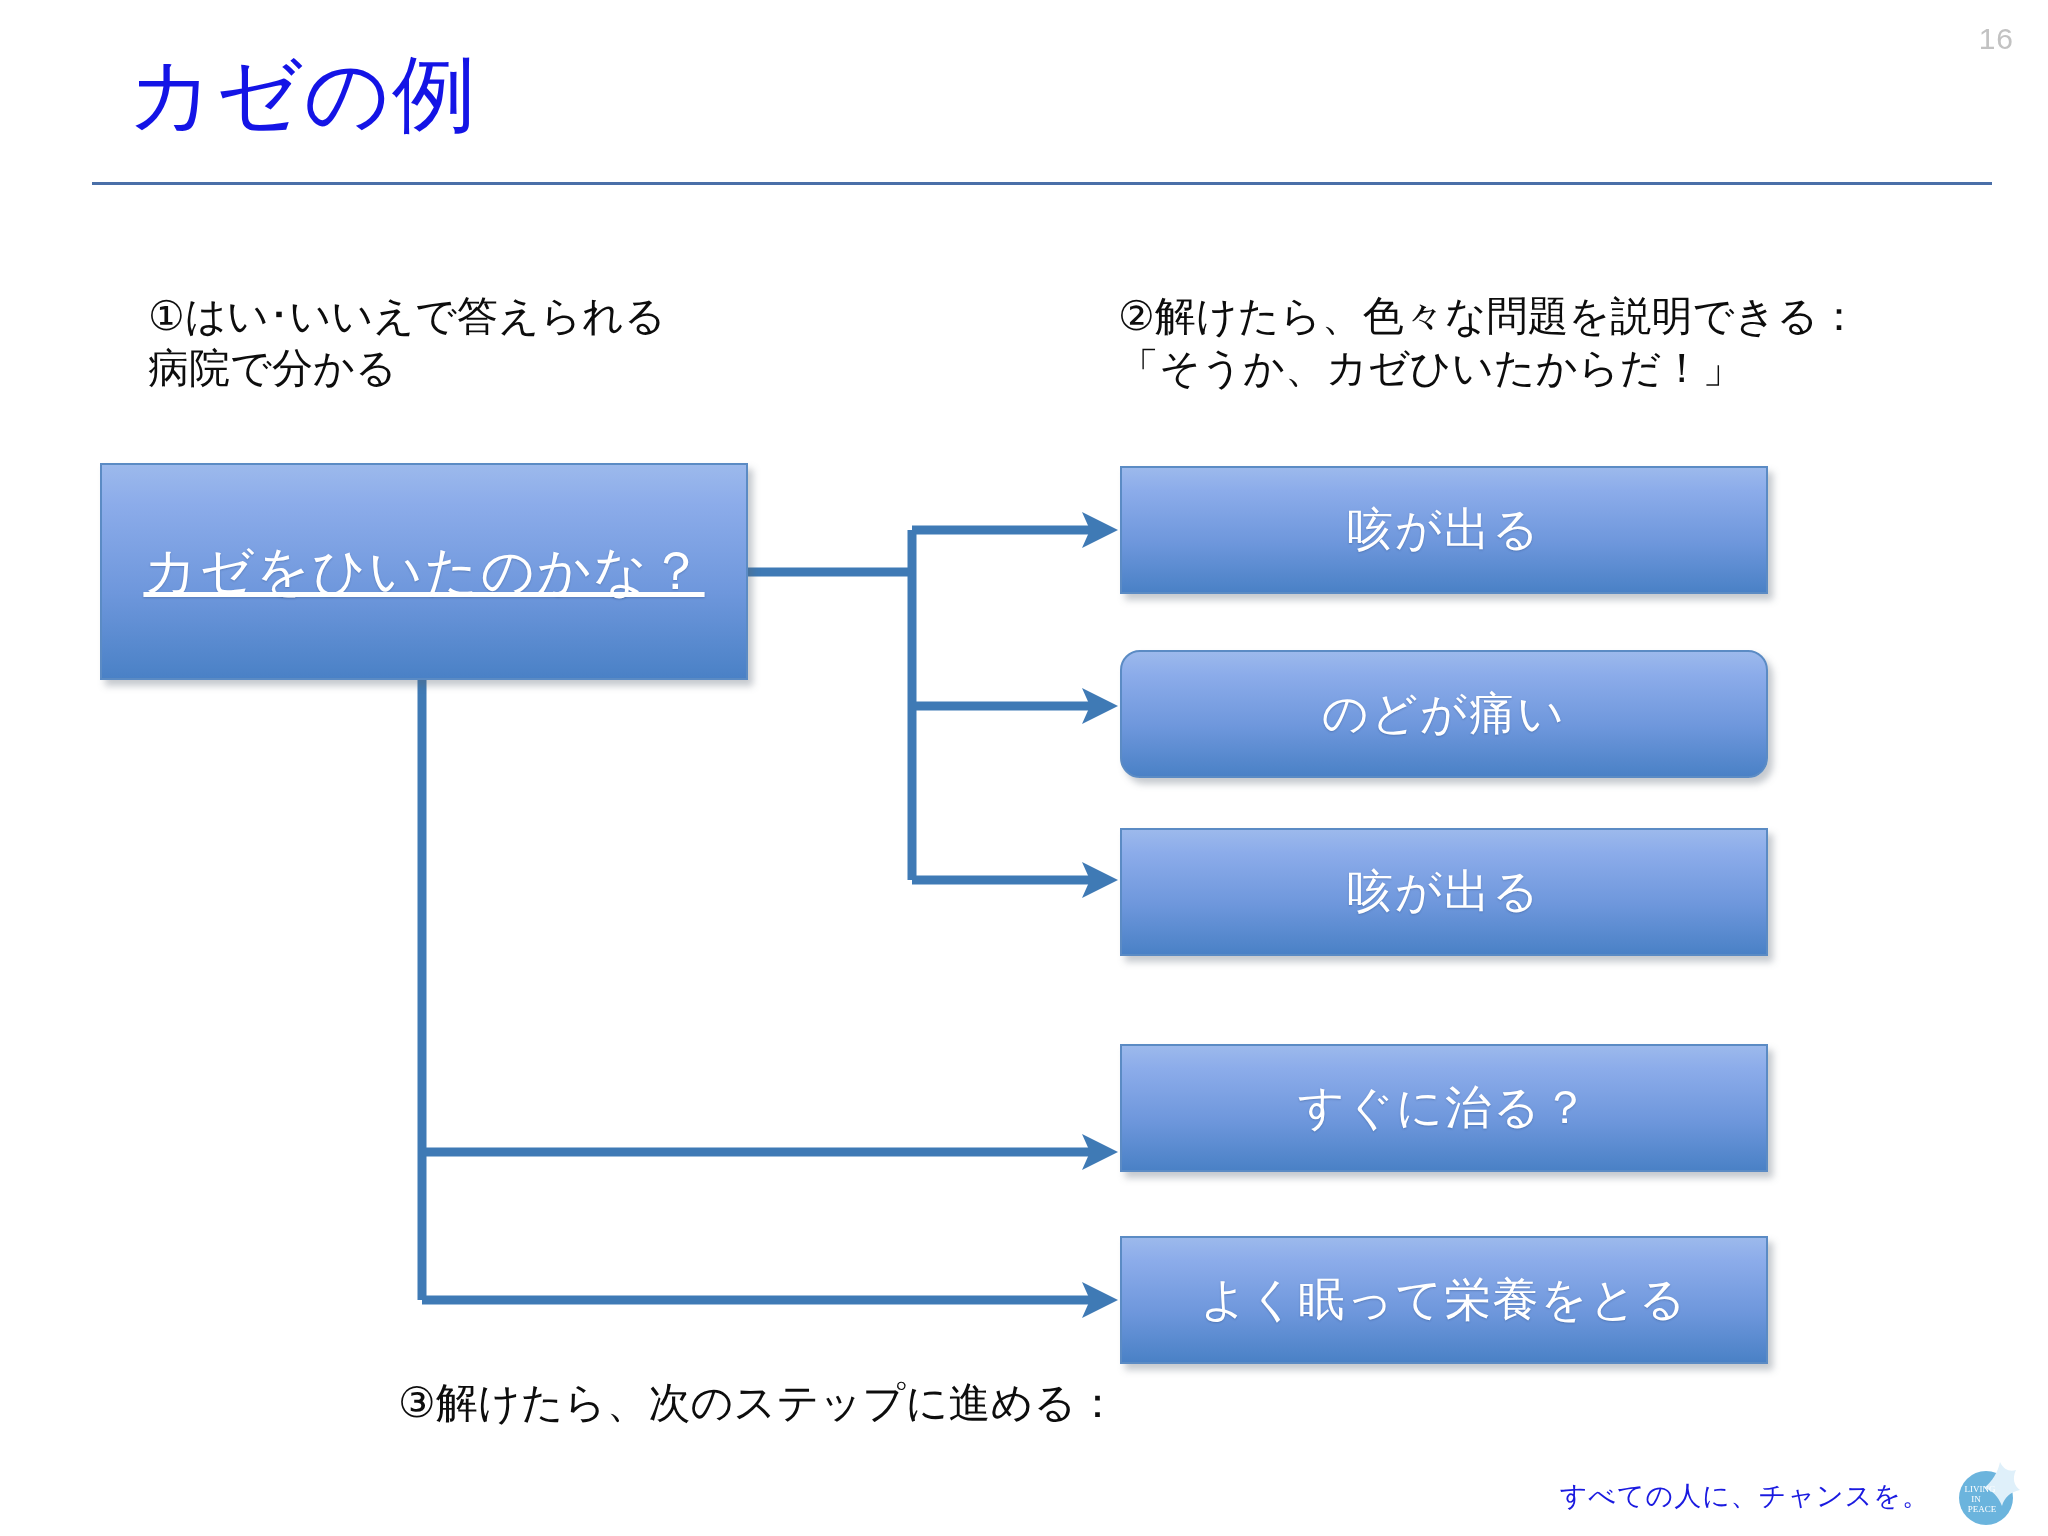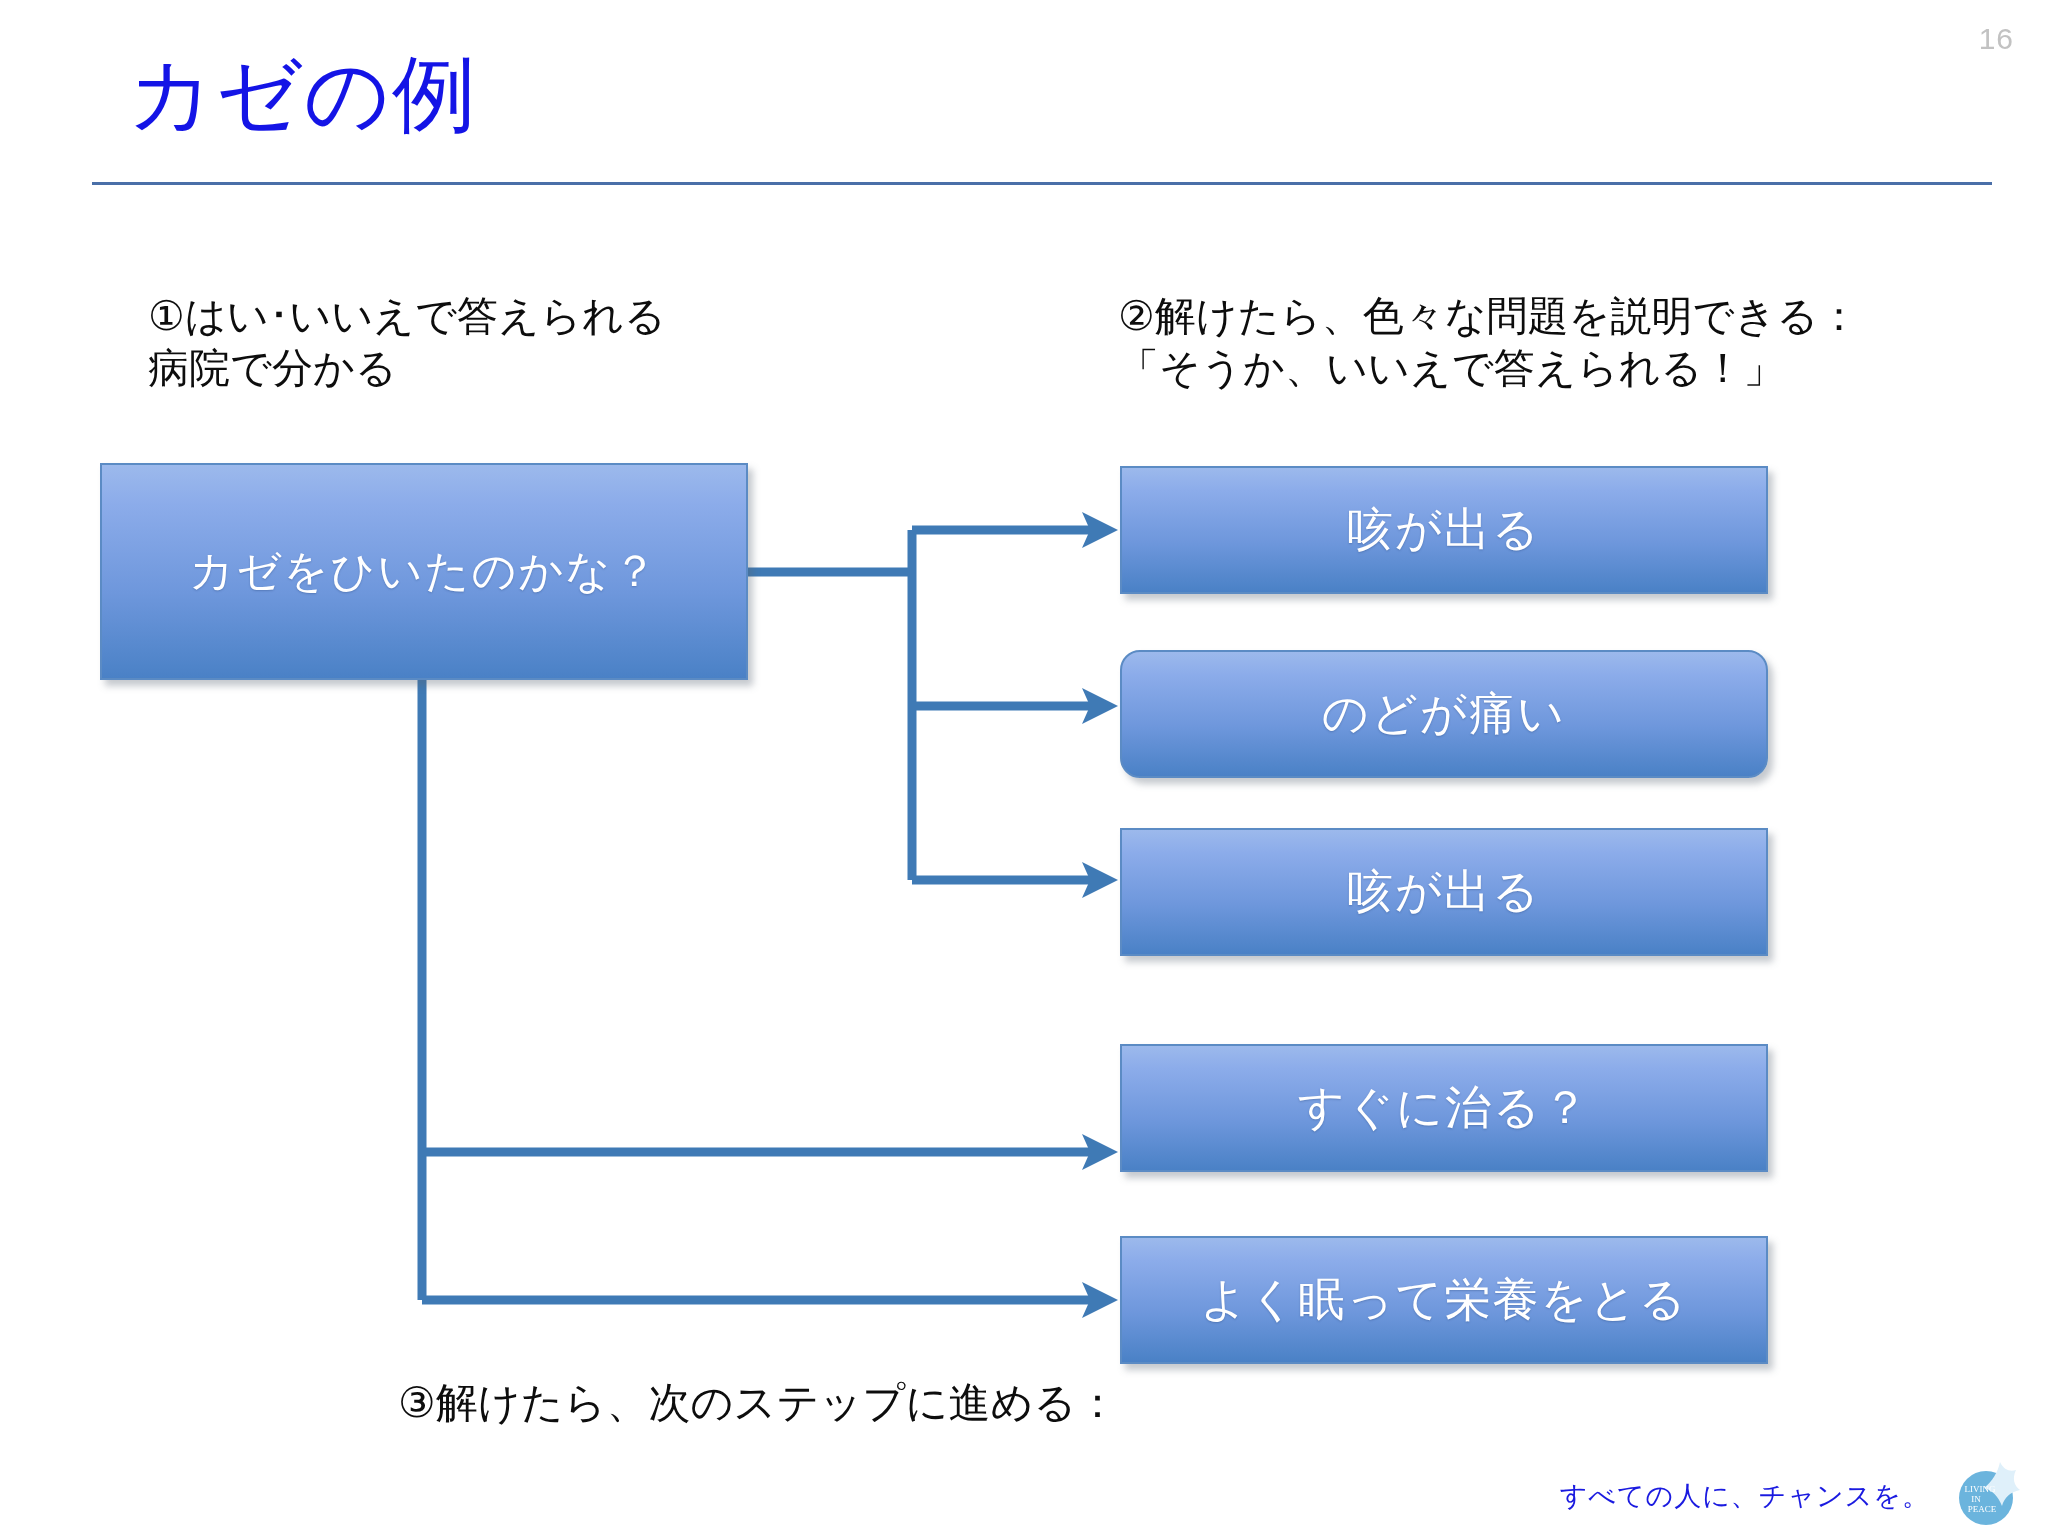--- a/index.html
+++ b/index.html
@@ -75,21 +75,22 @@
     color: #ffffff;
     font-size: 46px;
     letter-spacing: 2px;
     text-shadow: 0 1px 2px rgba(40,70,120,0.35);
   }
   .fbox.root {
     left: 100px;
     top: 463px;
     width: 648px;
     height: 217px;
-    font-size: 44px;
+    font-size: 53px;
+    text-decoration: underline;
   }
   .fbox.leaf {
     left: 1120px;
     width: 648px;
     height: 128px;
   }
   .leaf-0 { top: 466px; }
   .leaf-1 { top: 650px; border-radius: 20px; }
   .leaf-2 { top: 828px; }
   .leaf-3 { top: 1044px; }
@@ -129,21 +130,21 @@
 <div id="slide">
 
   <div class="page-number">16</div>
 
   <div class="slide-title">カゼの例</div>
   <div class="title-rule"></div>
 
   <div class="note note-1">①はい･いいえで答えられる
 病院で分かる</div>
   <div class="note note-2">②解けたら、色々な問題を説明できる：
-「そうか、いいえで答えられる！」</div>
+「そうか、カゼひいたからだ！」</div>
   <div class="note note-3">③解けたら、次のステップに進める：</div>
 
   <svg class="connectors" viewBox="0 0 2048 1536">
     <g fill="none" stroke="#3f7ab5" stroke-width="9" stroke-linecap="butt" stroke-linejoin="miter">
 
       <path d="M 748 572 L 912 572"></path>
 
       <path d="M 912 530 L 912 880"></path>
 
       <path d="M 912 530 L 1100 530"></path>

